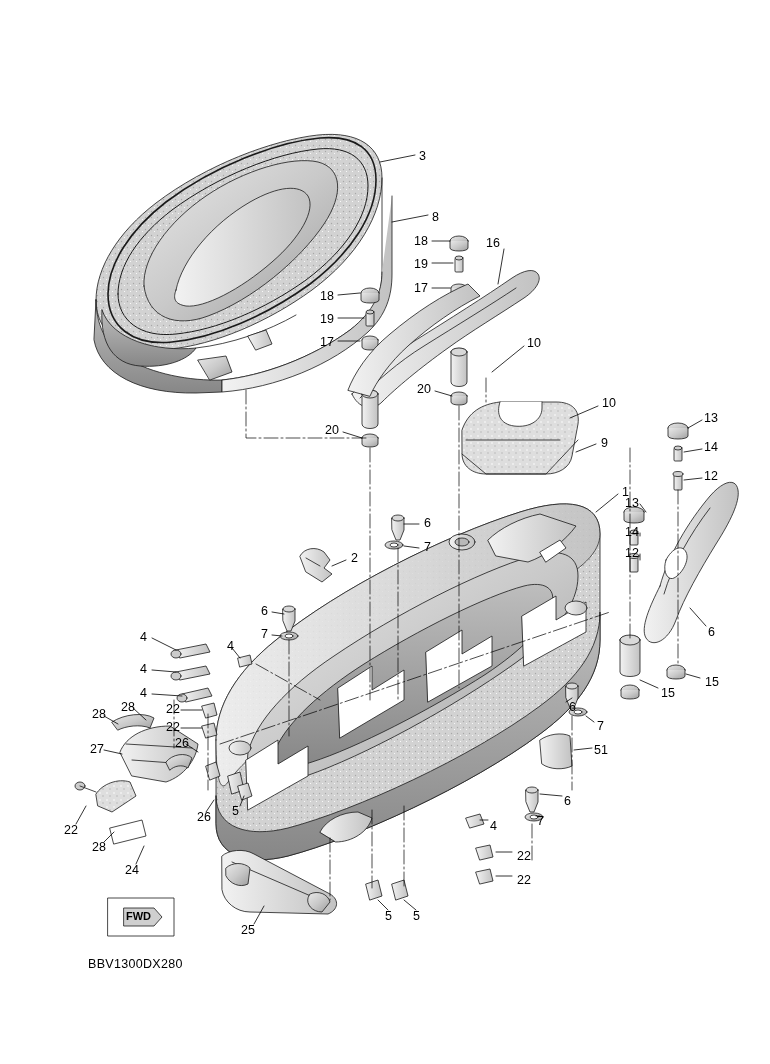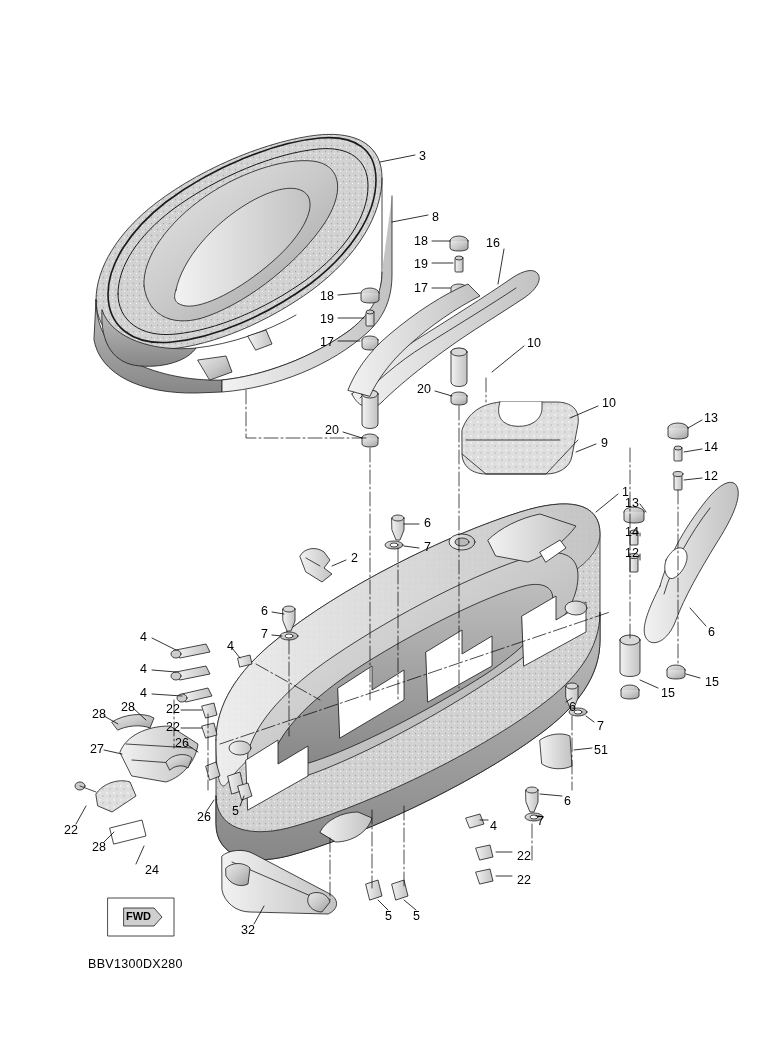--- a/index.html
+++ b/index.html
@@ -417,25 +417,25 @@
     <span class="callout" style="left:140px; top:687px;">4</span>
     <span class="callout" style="left:166px; top:703px;">22</span>
     <span class="callout" style="left:166px; top:721px;">22</span>
     <span class="callout" style="left:92px;  top:708px;">28</span>
     <span class="callout" style="left:121px; top:701px;">28</span>
     <span class="callout" style="left:90px;  top:743px;text-align:center;">27</span>
     <span class="callout" style="left:175px; top:737px;">26</span>
     <span class="callout" style="left:197px; top:811px;">26</span>
     <span class="callout" style="left:64px;  top:824px;">22</span>
     <span class="callout" style="left:92px;  top:841px;">28</span>
-    <span class="callout" style="left:125px; top:864px;margin-left:20px;">24</span>
+    <span class="callout" style="left:125px; top:864px;">24</span>
     <span class="callout" style="left:232px; top:805px;">5</span>
     <span class="callout" style="left:385px; top:910px;">5</span>
     <span class="callout" style="left:413px; top:910px;">5</span>
-    <span class="callout" style="left:241px; top:924px;">32</span>
+    <span class="callout" style="left:241px; top:924px;">25</span>
     <span class="callout" style="left:594px; top:744px;">51</span>
     <span class="callout" style="left:569px; top:701px;">6</span>
     <span class="callout" style="left:597px; top:720px;">7</span>
     <span class="callout" style="left:564px; top:795px;">6</span>
     <span class="callout" style="left:537px; top:815px;">7</span>
     <span class="callout" style="left:490px; top:820px;">4</span>
     <span class="callout" style="left:517px; top:850px;">22</span>
     <span class="callout" style="left:517px; top:874px;">22</span>
   </div>
 

